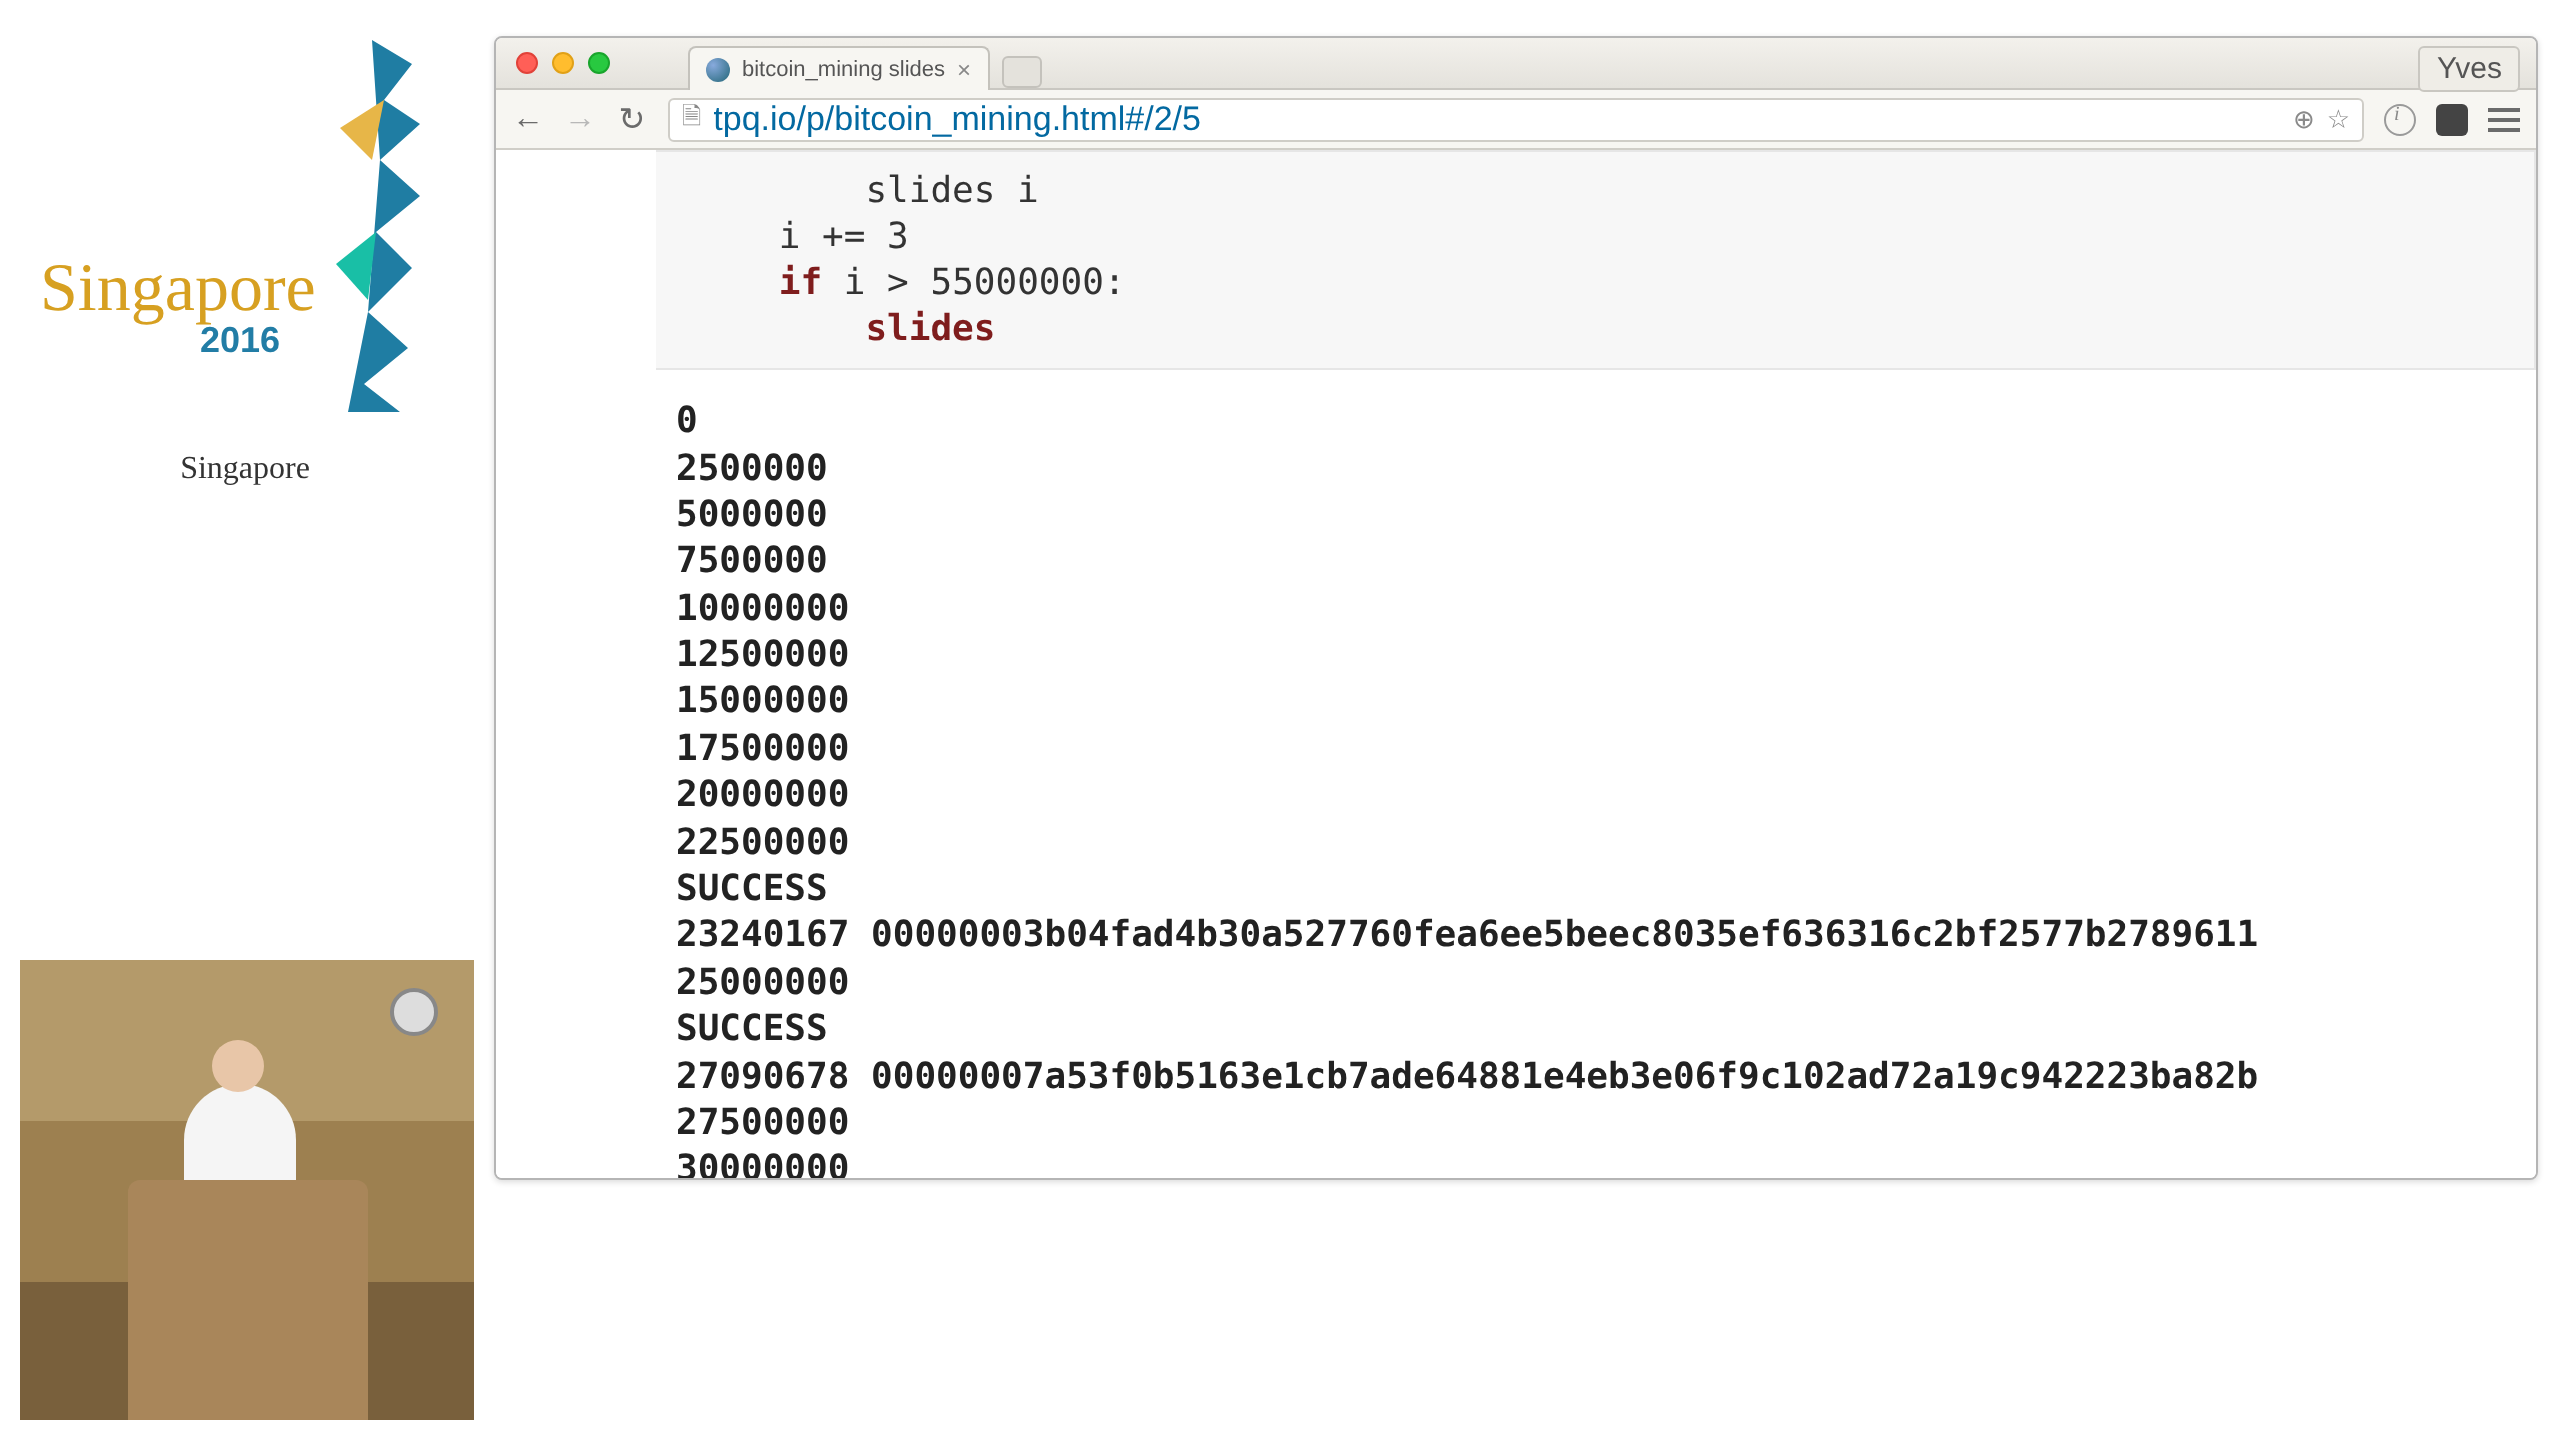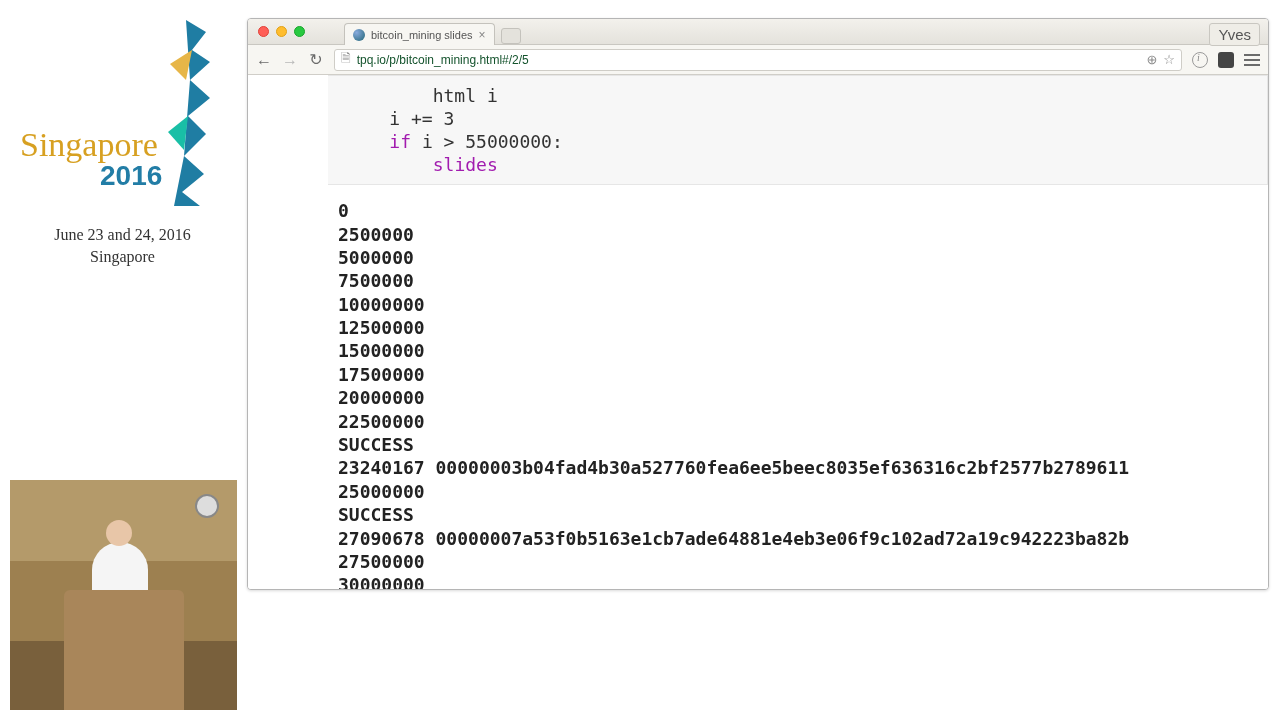--- a/index.html
+++ b/index.html
@@ -38,21 +38,21 @@
     left: 2px; top: 112px;
     font-family: 'Brush Script MT', cursive;
     font-size: 34px;
     color: #d7a021;
   }
   .year-text {
     position: absolute;
     left: 82px; top: 146px;
     font-family: Arial, sans-serif;
     font-weight: 700;
-    font-size: 28px;
+    font-size: 18px;
     color: #227da6;
   }
   .date-block {
     position: absolute;
     top: 224px; left: 0; width: 245px;
     text-align: center;
     color: #333;
     font-size: 16px;
     line-height: 1.35;
     font-family: Georgia, serif;
@@ -197,21 +197,21 @@
     display: flex;
     align-items: center;
     padding: 0 6px;
     gap: 6px;
     font-size: 12px;
     color: #555;
   }
   .omnibox .page-icon { color: #888; font-size: 12px; }
   .omnibox input {
     flex: 1; border: none; outline: none;
-    font-size: 12px; color: #14532d;
+    font-size: 17px; color: #0369a1;
     background: transparent;
   }
   .omnibox .zoom-ico, .omnibox .star-ico { color: #8a8a8a; font-size: 13px; }
   .right-tools { display: flex; gap: 10px; align-items: center; }
   .right-tools .ext { width: 16px; height: 16px; border-radius: 3px; }
   .ext.info { border: 1.5px solid #9a9a9a; border-radius: 50%; position: relative; }
   .ext.info::after { content: "i"; position: absolute; left: 4px; top: -1px; font-size: 10px; color: #8a8a8a; font-family: Georgia, serif; font-style: italic; }
   .ext.pocket { background: #444; }
   .hamburger {
     width: 16px; height: 12px;
@@ -231,21 +231,21 @@
     background: #f7f7f7;
     border: 1px solid #e6e6e6;
     border-left: none;
     padding: 8px 0 8px 18px;
     font-family: "Menlo","Consolas","DejaVu Sans Mono",monospace;
     font-size: 18px;
     line-height: 1.28;
     color: #333;
     white-space: pre;
   }
-  .kw { color: #a21caf; font-weight: normal; }
+  .kw { color: #7f1d1d; font-weight: bold; }
   .outcell {
     margin: 14px 0 0 90px;
     font-family: "Menlo","Consolas","DejaVu Sans Mono",monospace;
     font-size: 18px;
     line-height: 1.30;
     color: #222;
     white-space: pre;
     font-weight: 600;
   }
 </style>
@@ -258,21 +258,20 @@
       <polygon points="24,4 44,16 30,34 48,46 28,64" fill="#1f7da3"></polygon>
       <polygon points="30,34 8,48 24,64" fill="#e7b648"></polygon>
       <polygon points="28,64 48,82 26,100 44,118 22,140" fill="#1f7da3"></polygon>
       <polygon points="26,100 6,116 22,134" fill="#19bfa6"></polygon>
       <polygon points="22,140 42,158 20,176 38,190 12,190" fill="#1f7da3"></polygon>
     </svg>
     <div class="singapore-text">Singapore</div>
     <div class="year-text">2016</div>
   </div>
   <div class="date-block">
-    <div>June 23 and 24, 2016</div>
     <div>Singapore</div>
   </div>
   <div class="video-thumb">
     <div class="clock"></div>
     <div class="speaker-body"></div>
     <div class="speaker-head"></div>
     <div class="podium"></div>
   </div>
 </div>
 
@@ -309,21 +308,21 @@
       <div class="ext pocket"></div>
       <div class="hamburger">
           <span></span>
           <span></span>
           <span></span>
         </div>
     </div>
   </div>
 
   <div class="page">
-    <div class="codecell"><span>        html i</span>
+    <div class="codecell"><span>        slides i</span>
 <span>    i += 3</span>
 <span>    </span><span class="kw">if</span><span> i &gt; 55000000:</span>
 <span>        </span><span class="kw">slides</span></div>
     <div class="outcell" id="output">0
 2500000
 5000000
 7500000
 10000000
 12500000
 15000000

